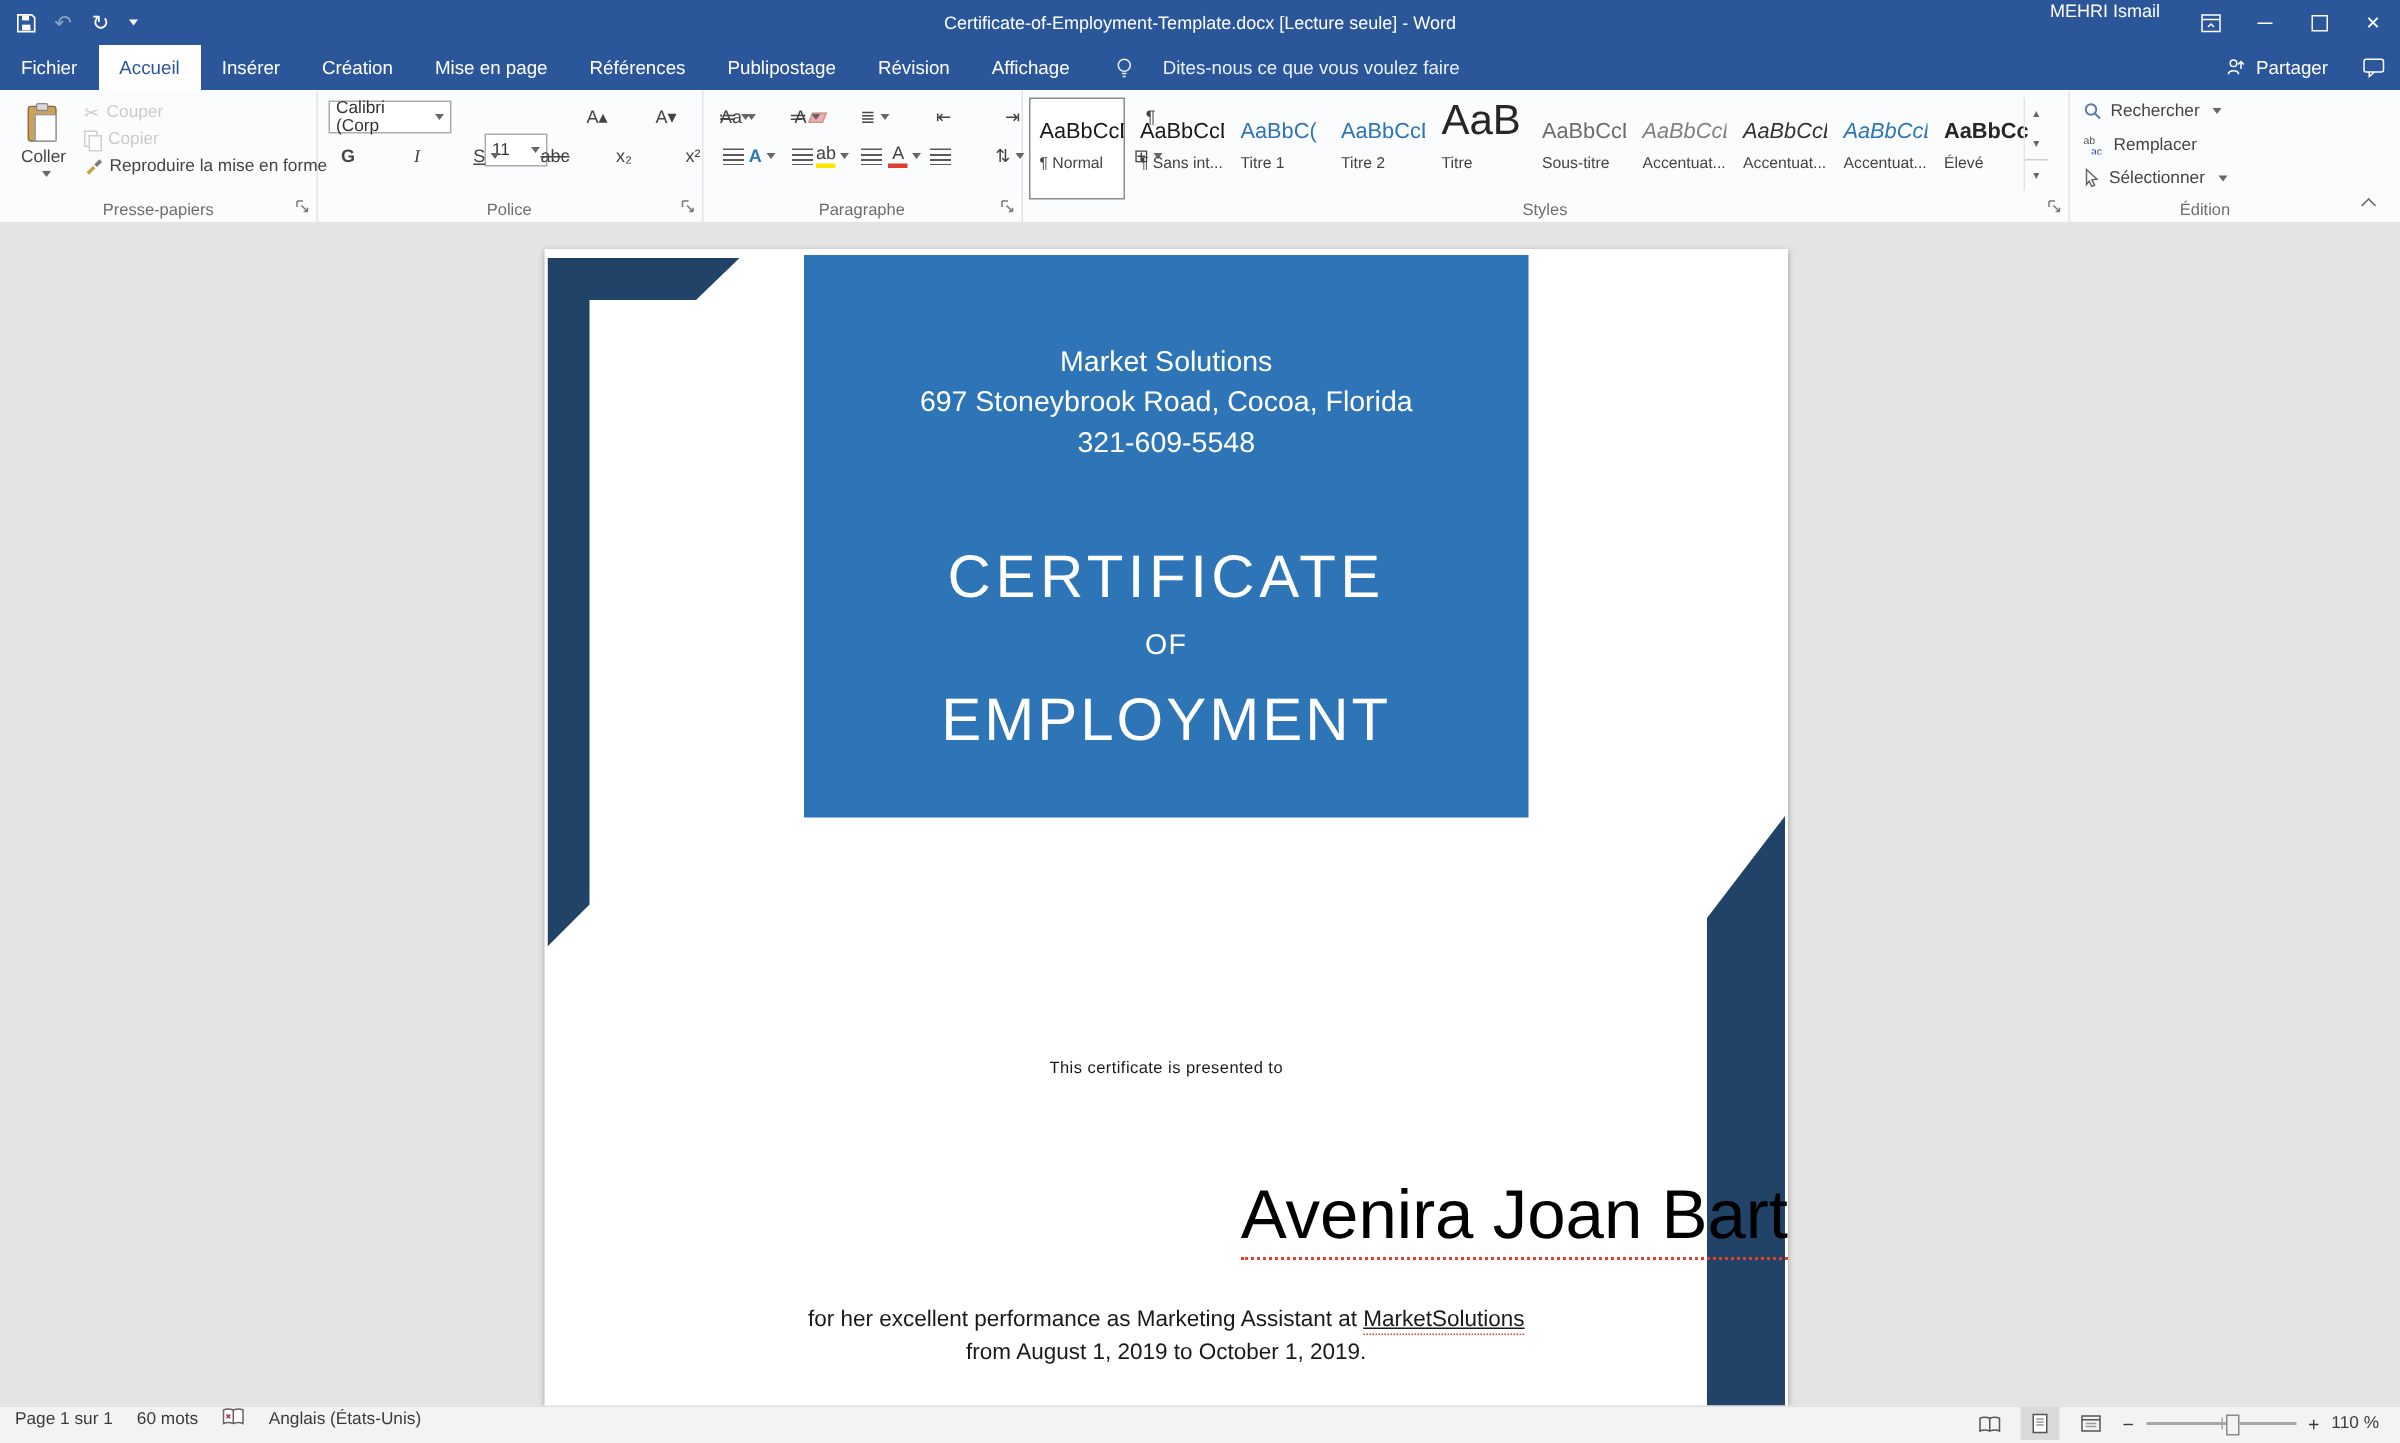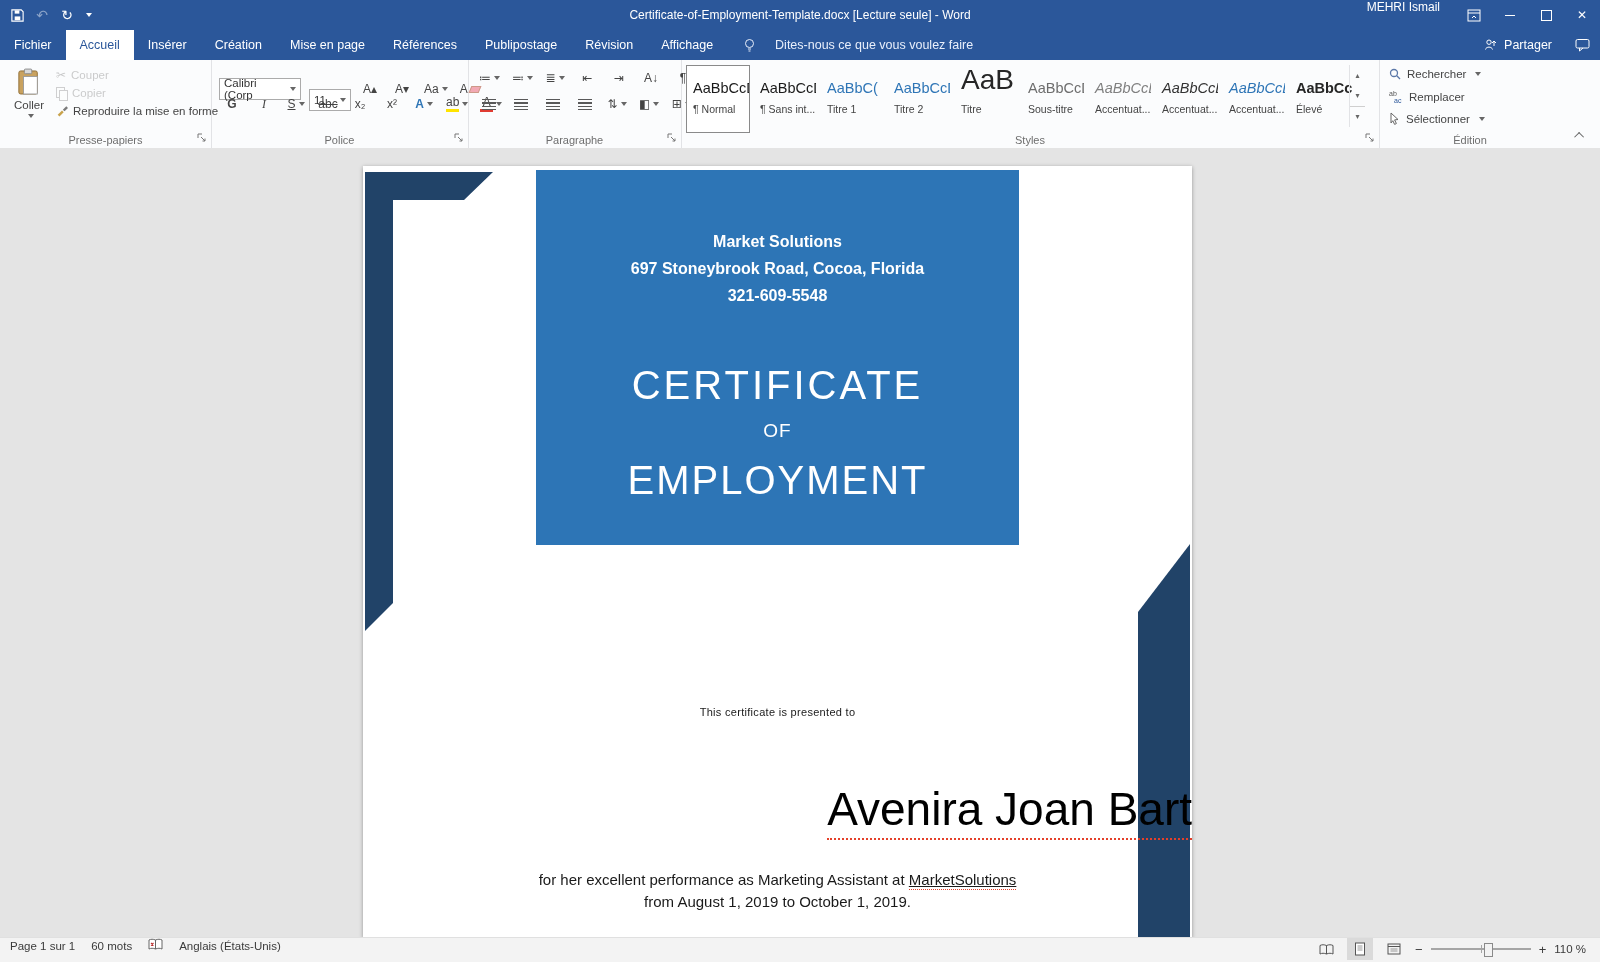--- a/index.html
+++ b/index.html
@@ -31,21 +31,21 @@
   
   .ribbon{position:absolute;top:60px;left:0;right:0;height:88px;background:#fbfcfd;border-bottom:1px solid #cccdd0;}
   .rgroup{position:absolute;top:0;height:88px;border-right:1px solid #e2e3e6;}
   .g-clip{left:0;width:211px;}
   .g-font{left:211px;width:257px;}
   .g-para{left:468px;width:213px;}
   .g-styles{left:681px;width:698px;}
   .g-edit{left:1379px;width:182px;border-right:none;}
   .glabel{position:absolute;bottom:2px;left:0;right:0;text-align:center;font-size:11px;color:#6e6e6e;}
   .launcher{position:absolute;right:3px;bottom:4px;width:12px;height:12px;display:flex;align-items:center;justify-content:center;}
-  .row{display:flex;align-items:center;gap:6px;}
+  .row{display:flex;align-items:flex-start;gap:20px;}
   .rbtn{height:22px;min-width:20px;padding:0 3px;display:flex;align-items:center;justify-content:center;font-size:12px;color:#444;white-space:nowrap;}
   .caret{width:0;height:0;border-left:3px solid transparent;border-right:3px solid transparent;border-top:4px solid #666;margin-left:3px;display:inline-block;}
   .caret.white{border-top-color:#fff;}
 
   
   .paste{position:absolute;left:6px;top:4px;width:46px;height:68px;display:flex;flex-direction:column;align-items:center;justify-content:flex-start;gap:3px;padding-top:4px;font-size:11.5px;color:#444;}
   .clipcol{position:absolute;left:56px;top:8px;display:flex;flex-direction:column;gap:5px;}
   .smallcmd{display:flex;align-items:center;gap:5px;font-size:11.5px;color:#444;white-space:nowrap;}
   .smallcmd.dim{color:#8f8f8f;}
   .cicon{font-size:12px;color:#8a8a8a;}
@@ -100,21 +100,21 @@
   .chevup{width:6px;height:6px;border-left:1.5px solid #666;border-top:1.5px solid #666;transform:rotate(45deg) translateY(2px);display:block;}
 
   
   .docarea{position:absolute;top:148px;bottom:24px;left:0;right:0;background:#e4e4e4;overflow:hidden;}
   .page{position:absolute;left:363px;top:18px;width:829px;height:772px;background:#fff;box-shadow:0 1px 4px rgba(0,0,0,.35);}
   .corner-tl{position:absolute;left:0;top:0;width:132px;height:468px;background:#214368;
              clip-path:polygon(2px 6px,130px 6px,101px 34px,30px 34px,30px 437px,2px 465px);}
   .stripe-r{position:absolute;left:775px;top:378px;width:52px;height:394px;background:#214368;
             clip-path:polygon(52px 0px,52px 394px,0px 394px,0px 68px);}
   .bluebox{position:absolute;left:173px;top:4px;width:483px;height:375px;background:#2d75b6;color:#fff;text-align:center;padding-top:58px;box-sizing:border-box;}
-  .co{font-size:16px;font-weight:700;line-height:27px;}
+  .co{font-size:19px;font-weight:400;line-height:27px;}
   .t1{margin-top:54px;font-size:40px;letter-spacing:3px;font-weight:400;}
   .t2{margin-top:12px;font-size:19px;letter-spacing:1px;}
   .t3{margin-top:16px;font-size:40px;letter-spacing:2px;font-weight:400;}
   .presented{position:absolute;top:540px;left:0;width:100%;text-align:center;font-size:11px;color:#1a1a1a;letter-spacing:.3px;}
   .recipient{position:absolute;top:616px;left:0;width:100%;text-align:right;font-size:46px;color:#000000;}
   .squiggle{border-bottom:2px dotted #e5402a;padding-bottom:3px;}
   .bodyline{position:absolute;top:705px;left:0;width:100%;text-align:center;font-size:15px;color:#1a1a1a;}
   .bodyline2{position:absolute;top:727px;left:0;width:100%;text-align:center;font-size:15px;color:#1a1a1a;}
   .doclink{text-decoration:underline;border-bottom:1.5px dotted #e5402a;padding-bottom:1px;}
 

